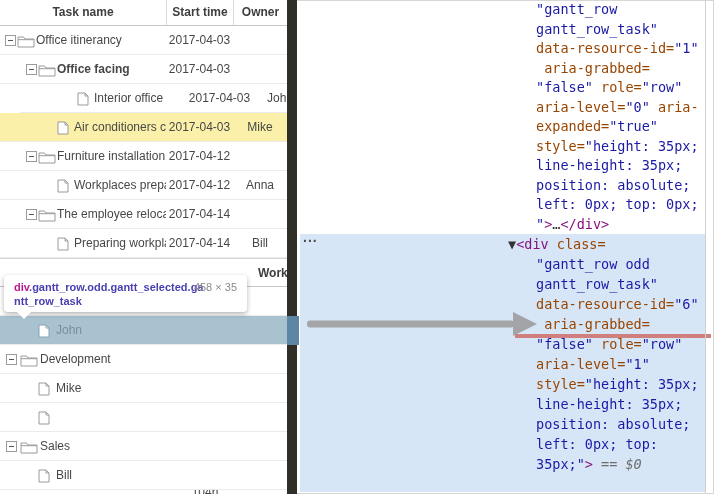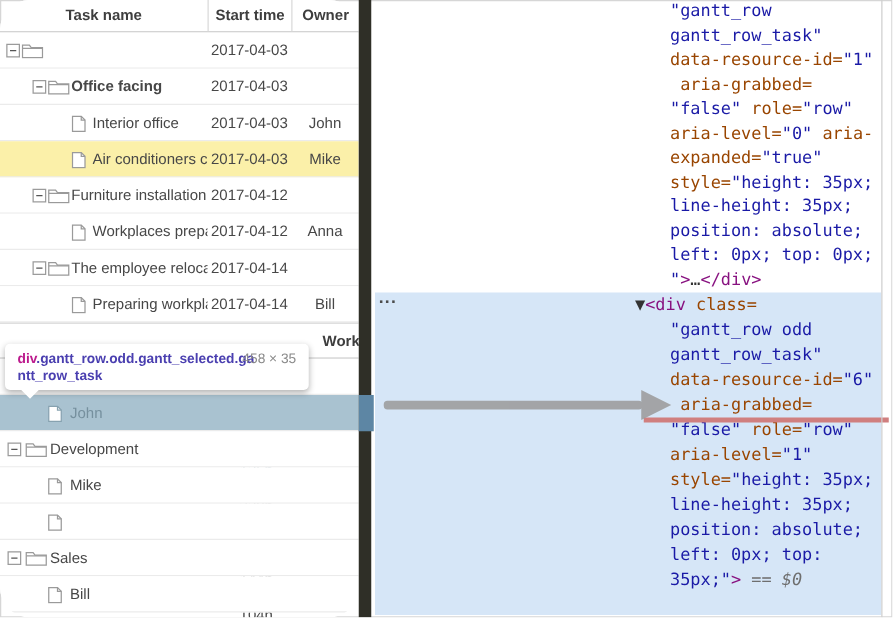--- a/index.html
+++ b/index.html
@@ -1,20 +1,20 @@
 <!DOCTYPE html>
 <html><head>
 <meta charset="utf-8">
 <style>
   html,body{margin:0;padding:0;background:#fff;}
   .screen{position:relative;width:714px;height:494px;background:#fff;overflow:hidden;
           font-family:"Liberation Sans",sans-serif;box-shadow:inset 0 0 0 1px #d6d6d6;}
 
   
-  .gridpanel{position:absolute;left:0;top:0;width:287px;height:494px;background:#fff;overflow:hidden;border-radius:24px;}
+  .gridpanel{position:absolute;left:0;top:0;width:287px;height:494px;background:#fff;overflow:hidden;}
   .ghead{position:absolute;left:0;width:287px;background:#fff;border-bottom:1px solid #c6c6c6;box-sizing:border-box;}
   .hcell{position:absolute;top:0;font-weight:bold;font-size:12px;color:#3e3e3e;text-align:center;white-space:nowrap;box-sizing:border-box;}
   .hcell.vline{border-left:1px solid #dadada;}
   .grow{position:absolute;left:0;width:287px;height:29px;border-bottom:1px solid #ebebeb;background:#fff;box-sizing:border-box;}
   .grow.yellow{background:var(--yellow);}
   .grow.selblue{background:var(--selblue);}
   .grow .nm{position:absolute;top:0;font-size:12px;color:#474747;line-height:28px;white-space:nowrap;overflow:hidden;}
   .grow.selblue .nm,.grow.selblue .val{color:#76909e;}
   .cdate{position:absolute;left:166px;width:67px;top:0;text-align:center;font-size:12px;color:#474747;line-height:28px;}
   .cowner{position:absolute;left:233px;width:54px;top:0;text-align:center;font-size:12px;color:#474747;line-height:28px;}
@@ -66,34 +66,35 @@
         <div class="hcell vline" style="left: 166px; width: 67px; line-height: 25px;">Start time</div>
         <div class="hcell vline" style="left: 233px; width: 54px; line-height: 25px;">Owner</div>
       </div>
     <div id="g1rows">
         <div class="grow" style="top: 26px;">
           <div class="exp" style="left: 5px;"></div>
           <span class="ricon" style="left: 17px;"><svg width="18" height="13" viewBox="0 0 18 13">
               <path d="M1 2 h5.5 l1.5 2 H17 V12 H1 Z" fill="#fff" stroke="#9a9a9a"></path>
               <path d="M1 4.7 H17" fill="none" stroke="#9a9a9a"></path>
             </svg></span>
+          <span class="nm" style="left: 36px; right: 121px;">Office itinerancy</span>
           <div class="cdate">2017-04-03</div>
           <div class="cowner"></div>
         </div>
         <div class="grow" style="top: 55px;">
           <div class="exp" style="left: 26px;"></div>
           <span class="ricon" style="left: 38px;"><svg width="18" height="13" viewBox="0 0 18 13">
               <path d="M1 2 h5.5 l1.5 2 H17 V12 H1 Z" fill="#fff" stroke="#9a9a9a"></path>
               <path d="M1 4.7 H17" fill="none" stroke="#9a9a9a"></path>
             </svg></span>
           <span class="nm" style="left: 57px; right: 118px; font-weight: bold;">Office facing</span>
           <div class="cdate">2017-04-03</div>
           <div class="cowner"></div>
         </div>
-        <div class="grow" style="top: 84px;">
+        <div class="grow" style="top: 84px; margin-left: 20px;">
           <span class="ricon" style="left: 57px;"><svg width="12" height="14" viewBox="0 0 12 14">
               <path d="M1 1 h7 l3 3 v9 H1 Z" fill="#fff" stroke="#9a9a9a"></path>
               <path d="M8 1 v3 h3" fill="none" stroke="#9a9a9a"></path>
             </svg></span>
           <span class="nm" style="left: 74px; right: 121px;">Interior office</span>
           <div class="cdate">2017-04-03</div>
           <div class="cowner">John</div>
         </div>
         <div class="grow yellow" style="top: 113px;">
           <span class="ricon" style="left: 57px;"><svg width="12" height="14" viewBox="0 0 12 14">

